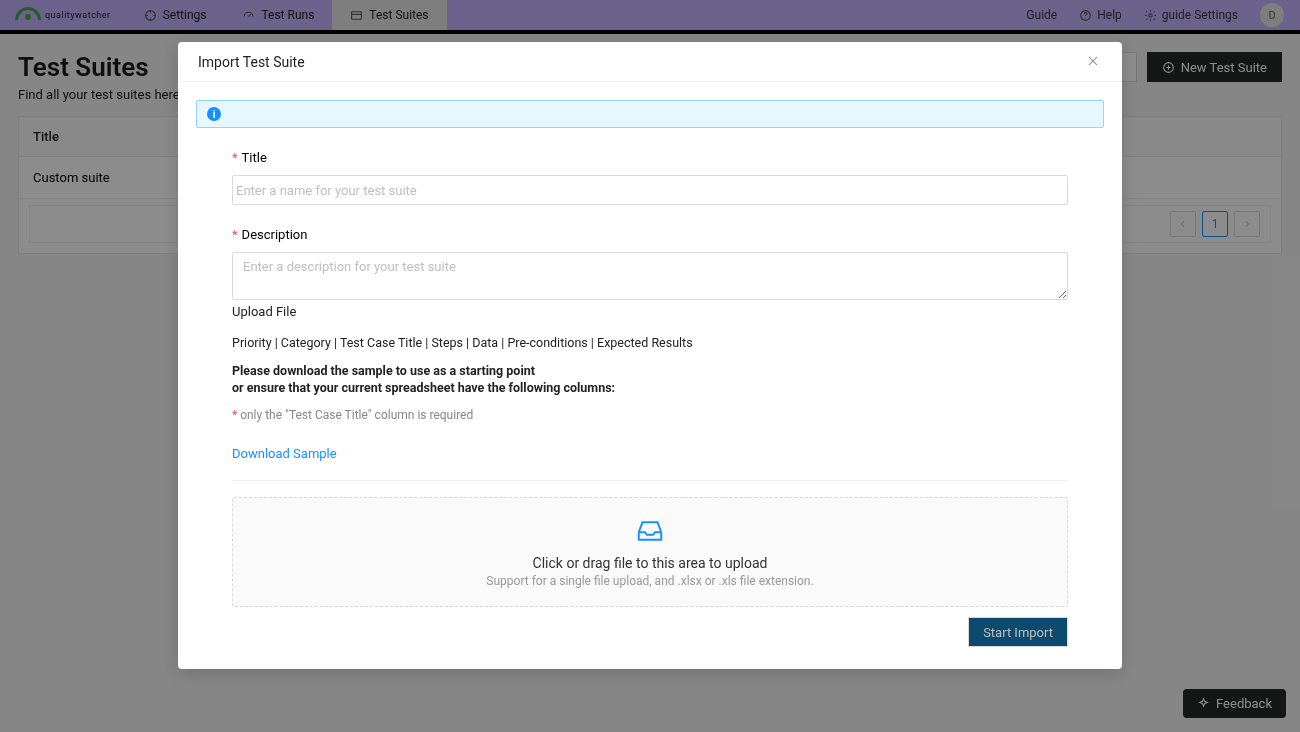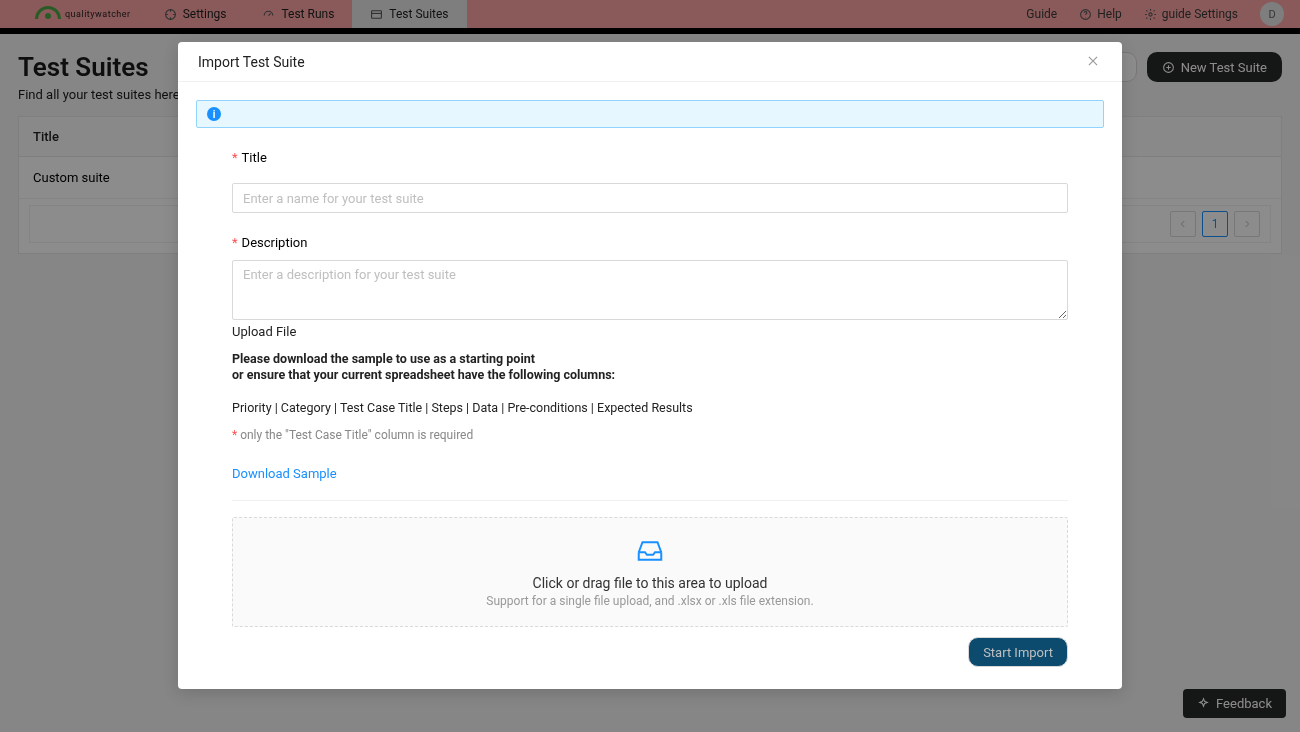--- a/index.html
+++ b/index.html
@@ -13,25 +13,24 @@
       background: #f5f5f5;
       width: 1300px;
       height: 732px;
       overflow: hidden;
       position: relative;
     }
 
     
     .topnav {
       height: 34px;
-      background: #fca5a5;
+      background: #c4b5fd;
       display: flex;
       align-items: stretch;
-      border-bottom: 6px solid #000000;
-      padding-left: 20px;
+      border-bottom: 4px solid #000000;
     }
 
     .logo {
       display: flex;
       align-items: center;
       padding: 0 15px;
     }
 
     .logo-mark {
       width: 26px;
@@ -125,21 +124,21 @@
       color: #1b1b1b;
       margin-top: 5px;
     }
     .page-actions {
       display:flex;
       gap: 10px;
     }
     .btn {
       height: 30px;
       padding: 0 14px;
-      border-radius: 10px;
+      border-radius: 0;
       font-size: 13px;
       display: flex;
       align-items: center;
       gap: 6px;
       cursor:pointer;
       border: 1px solid transparent;
     }
     .btn-default {
       background:#fff;
       border-color:#d9d9d9;
@@ -286,33 +285,33 @@
     .form-label {
       font-size: 13px;
       color: #000;
       display:flex;
       gap:4px;
     }
     .form-label .req {
       color: #ff4d4f;
     }
     .text-input {
-      margin-top: 18px;
+      margin-top: 10px;
       width: 100%;
       height: 30px;
       border: 1px solid #d9d9d9;
       border-radius: 2px;
-      padding: 0 10px;
+      padding: 0 3px;
       font-size: 13px;
     }
     .text-input::placeholder { color: #bfbfbf; }
     .textarea {
       margin-top: 10px;
       width: 100%;
-      height: 60px;
+      height: 48px;
       border: 1px solid #d9d9d9;
       border-radius: 2px;
       padding: 6px 10px;
       font-size: 13px;
       resize: both;
       font-family: inherit;
     }
     .textarea::placeholder { color:#bfbfbf; }
 
     .section-label {
@@ -531,26 +530,26 @@
       <div class="form-group">
         <div class="form-label">
           <span class="req">*</span>
             <span>Description</span>
         </div>
         <textarea class="textarea" placeholder="Enter a description for your test suite" style=""></textarea>
       </div>
 
       <div class="section-label">Upload File</div>
 
+      <div class="helper" style="margin-top:16px;">Priority | Category | Test Case Title | Steps | Data | Pre-conditions | Expected Results</div>
+
       <div class="helper">
         <b>Please download the sample to use as a starting point</b><br>
         <b>or ensure that your current spreadsheet have the following columns:</b>
       </div>
-
-      <div class="helper" style="margin-top:16px;">Priority | Category | Test Case Title | Steps | Data | Pre-conditions | Expected Results</div>
       <div class="helper faint">
         <span class="star">*</span><span> only the "Test Case Title" column is required</span>
       </div>
 
       <div class="helper-link">
         <span class="link">Download Sample</span>
       </div>
 
       <div class="hr"></div>
 

